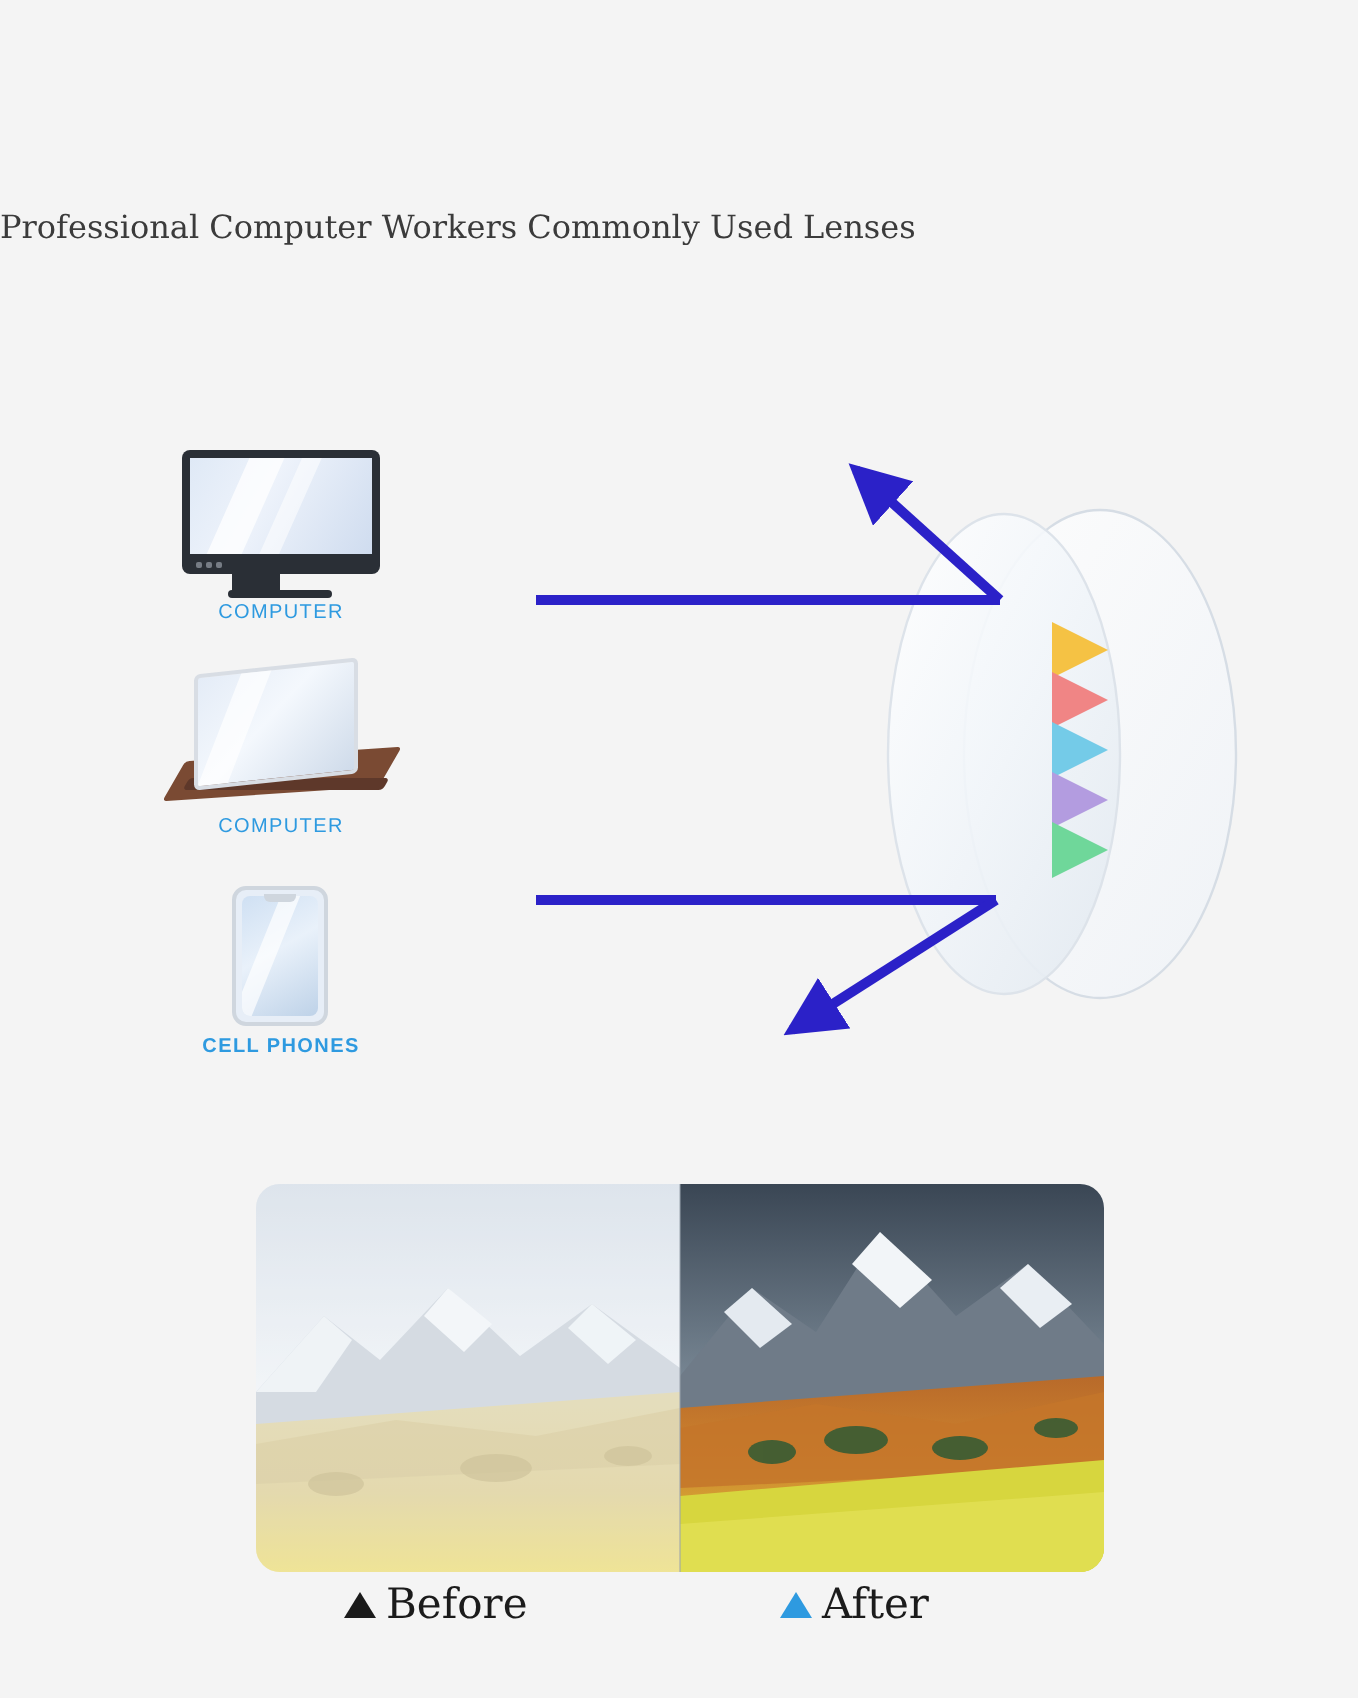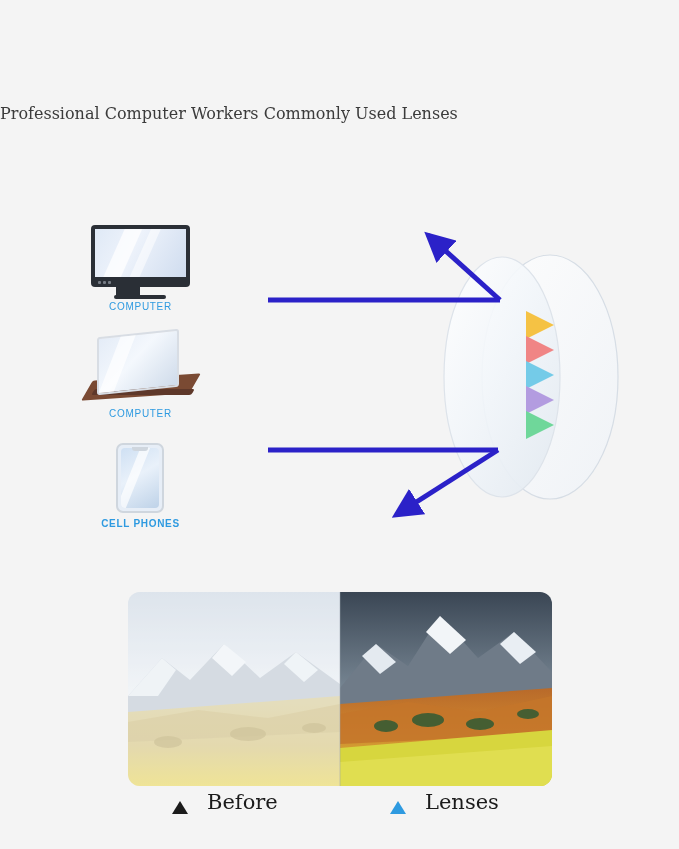--- a/index.html
+++ b/index.html
@@ -220,22 +220,22 @@
 
   .legend {
     position: absolute;
     left: 128px; top: 790px;
     width: 424px; height: 36px;
   }
   .legend-item {
     position: absolute;
     top: 0;
     display: flex;
-    align-items: flex-end;
-    gap: 19px;
+    align-items: center;
+    gap: 5px;
     font-family: "DejaVu Serif", serif;
     font-size: 21px;
   }
   .legend-before { left: 44px; color: #1b1b1b; }
   .legend-after  { left: 262px; color: #1b1b1b; }
   .tri { width: 0; height: 0; border-left: 8px solid transparent; border-right: 8px solid transparent; border-bottom: 13px solid #1b1b1b; }
   .tri.blue { border-bottom-color: #2e9ae0; }
 </style>
 </head>
 <body>
@@ -429,17 +429,17 @@
     </svg>
   </div>
 
   <div class="legend">
     <div class="legend-item legend-before">
       <span class="tri"></span>
       <span>Before</span>
     </div>
     <div class="legend-item legend-after">
       <span class="tri blue"></span>
-      <span>Lenses</span>
+      <span>After</span>
     </div>
   </div>
 
 </div>
 
 </body></html>

